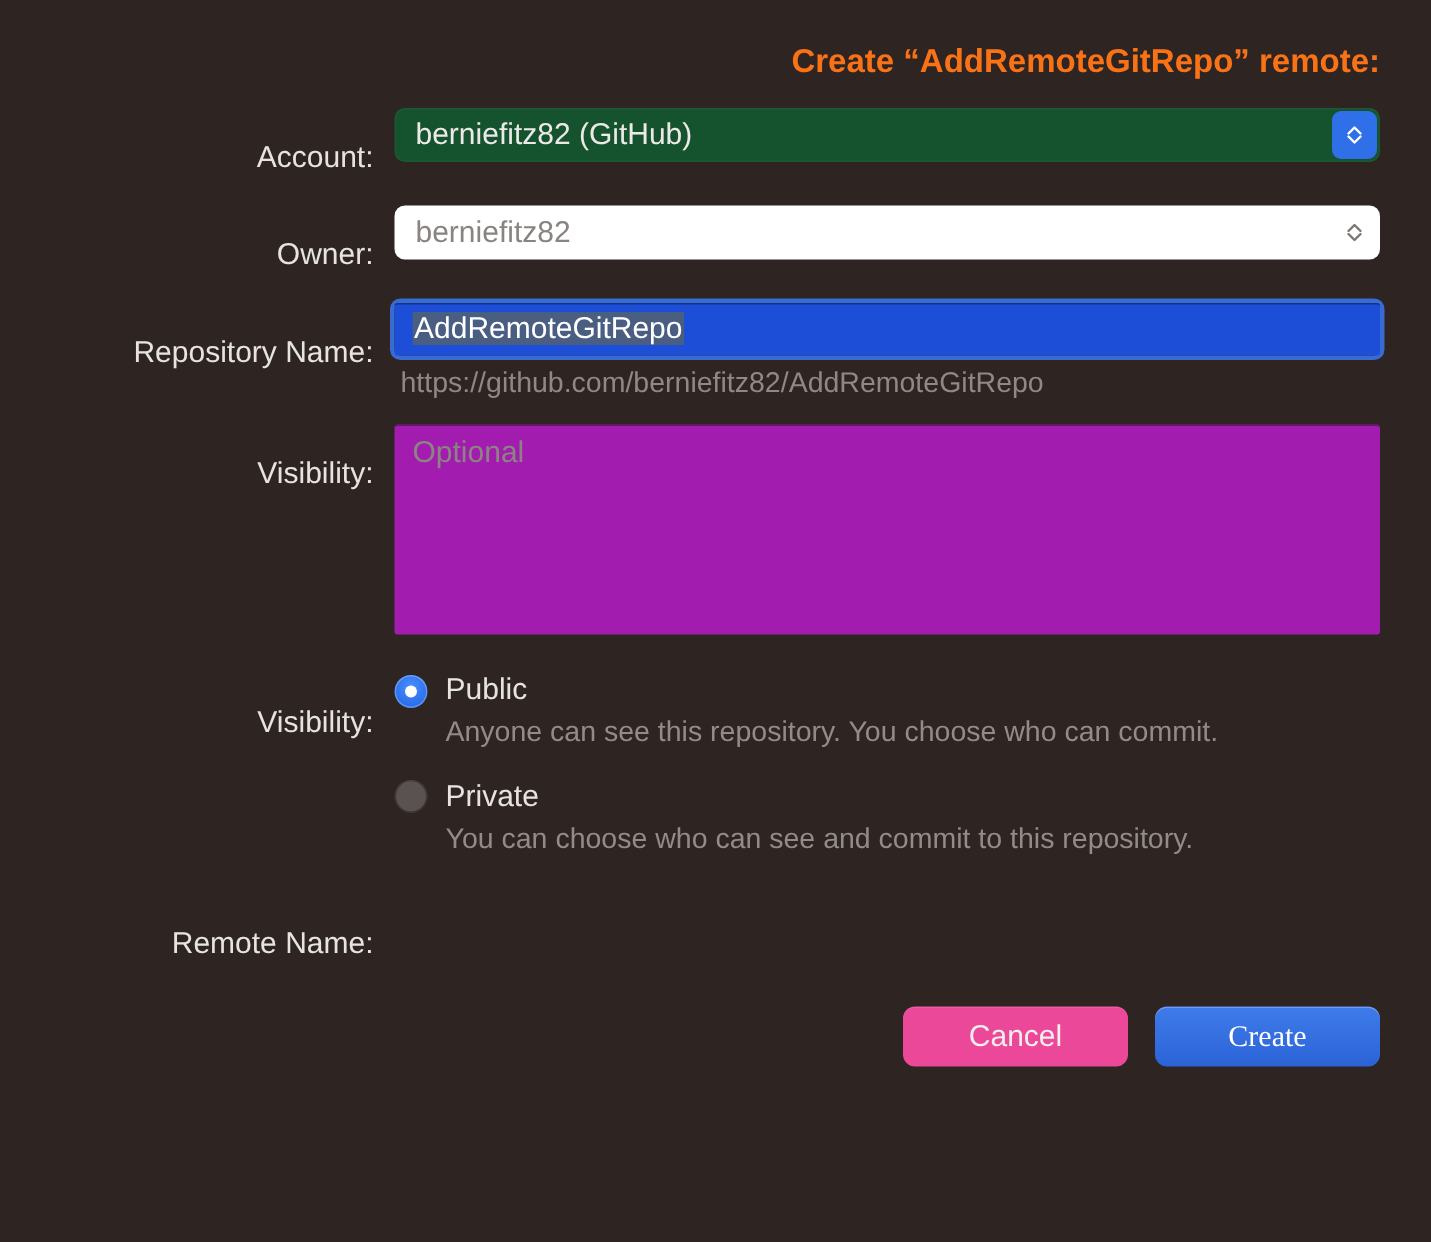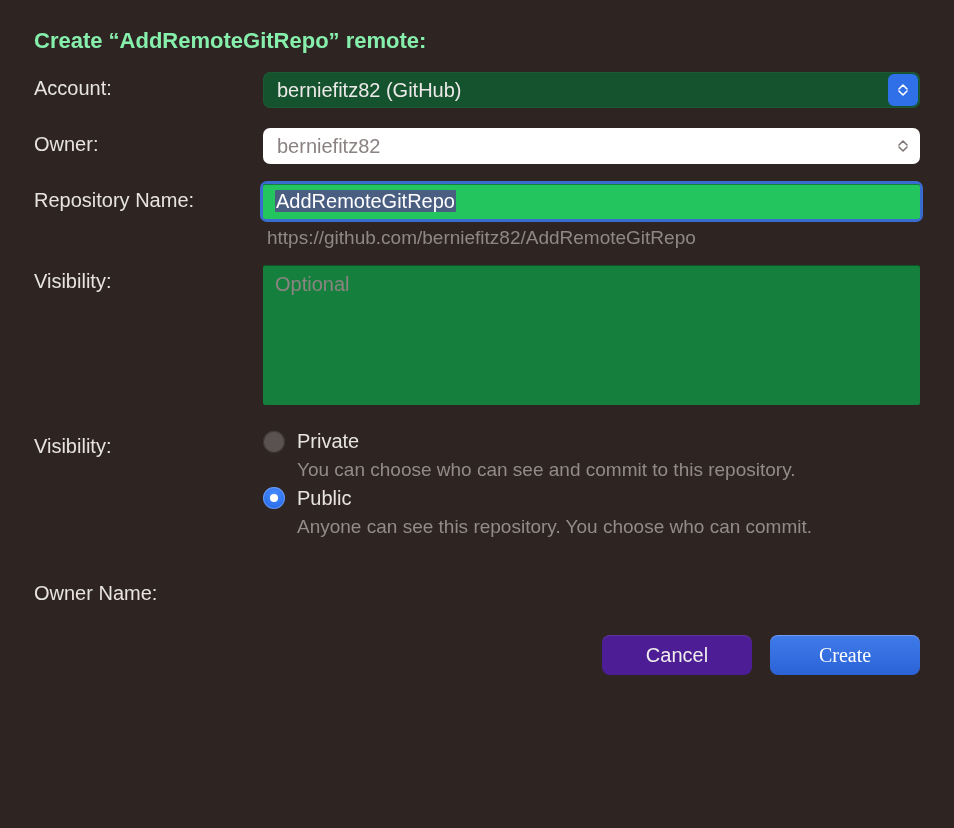--- a/index.html
+++ b/index.html
@@ -8,37 +8,40 @@
     background: #2e2523;
     font-family: -apple-system, "Helvetica Neue", Arial, sans-serif;
     color: #e9e7e6;
     padding: 28px 34px 20px 34px;
     font-size: 20px;
   }
 
   .dialog-title {
     font-size: 22px;
     font-weight: 700;
-    color: #86efac;
+    color: #f97316;
     margin-bottom: 18px;
+    text-align: right;
   }
 
   .form-row {
     display: flex;
     align-items: flex-start;
     margin-bottom: 20px;
   }
   .form-row.tight { margin-bottom: 8px; }
 
   .label-col {
     flex: 0 0 229px;
+    text-align: right;
     padding-right: 14px;
     padding-top: 5px;
     font-size: 20px;
     color: #e6e3e1;
+    margin-top: 17px;
   }
 
   .field-col {
     flex: 1 1 auto;
     min-width: 0;
   }
 
   
   .popup {
     position: relative;
@@ -71,21 +74,21 @@
     gap: 0;
   }
   .popup.disabled .popup-arrows {
     background: transparent;
   }
   .popup-arrows svg { display: block; }
 
   
   .text-input, .textarea-input {
     width: 100%;
-    background: #15803d;
+    background: #a21caf;
     border: none;
     border-radius: 2px;
     color: #ece9e8;
     font-size: 20px;
     padding: 6px 12px;
     font-family: inherit;
     outline: none;
     box-shadow: inset 0 1px 0 rgba(0,0,0,0.35);
   }
   .textarea-input {
@@ -96,21 +99,21 @@
   .text-input::placeholder, .textarea-input::placeholder {
     color: #8b8482;
   }
 
   .focus-ring {
     border-radius: 4px;
     box-shadow: 0 0 0 3px rgba(60,120,240,0.85);
     padding: 0;
   }
   .focus-ring .text-input {
-    background: #22c55e;
+    background: #1d4ed8;
   }
 
   .selection {
     background: #4a5e82;
     color: #fff;
     padding: 0 1px;
     border-radius: 1px;
   }
 
   .helper-text {
@@ -175,21 +178,21 @@
     min-width: 150px;
     height: 40px;
     border: none;
     border-radius: 8px;
     font-size: 20px;
     font-family: inherit;
     cursor: default;
     padding: 0 24px;
   }
   .btn-secondary {
-    background: #4c1d95;
+    background: #ec4899;
     color: #f0edec;
     box-shadow: inset 0 1px 0 rgba(255,255,255,0.1);
   }
   .btn-primary {
     background: linear-gradient(#3f7bea, #2b63d6);
     color: #fff;
     box-shadow: inset 0 1px 0 rgba(255,255,255,0.25);
     font-family: Liberation Serif, serif;
   }
 </style>
@@ -247,37 +250,37 @@
 <div class="form-row" style="margin-top:16px;">
   <div class="label-col">Visibility:</div>
   <div class="field-col">
     <textarea class="textarea-input" placeholder="Optional" style=""></textarea>
   </div>
 </div>
 
 <div class="form-row">
   <div class="label-col">Visibility:</div>
   <div class="field-col">
+    <div class="radio-block">
+      <div class="radio-line">
+        <span class="radio checked"></span>
+        <span>Public</span>
+      </div>
+      <div class="radio-desc">Anyone can see this repository. You choose who can commit.</div>
+    </div>
     <div class="radio-block" style="margin-bottom:4px;">
       <div class="radio-line">
         <span class="radio unchecked"></span>
         <span>Private</span>
       </div>
       <div class="radio-desc">You can choose who can see and commit to this repository.</div>
     </div>
-    <div class="radio-block">
-      <div class="radio-line">
-        <span class="radio checked"></span>
-        <span>Public</span>
-      </div>
-      <div class="radio-desc">Anyone can see this repository. You choose who can commit.</div>
-    </div>
-  </div>
-</div>
-
-<div class="form-row">
-  <div class="label-col">Owner Name:</div>
+  </div>
+</div>
+
+<div class="form-row">
+  <div class="label-col">Remote Name:</div>
 </div>
 
 <div class="button-row">
   <button class="btn btn-secondary">Cancel</button>
   <button class="btn btn-primary">Create</button>
 </div>
 
 </body></html>

